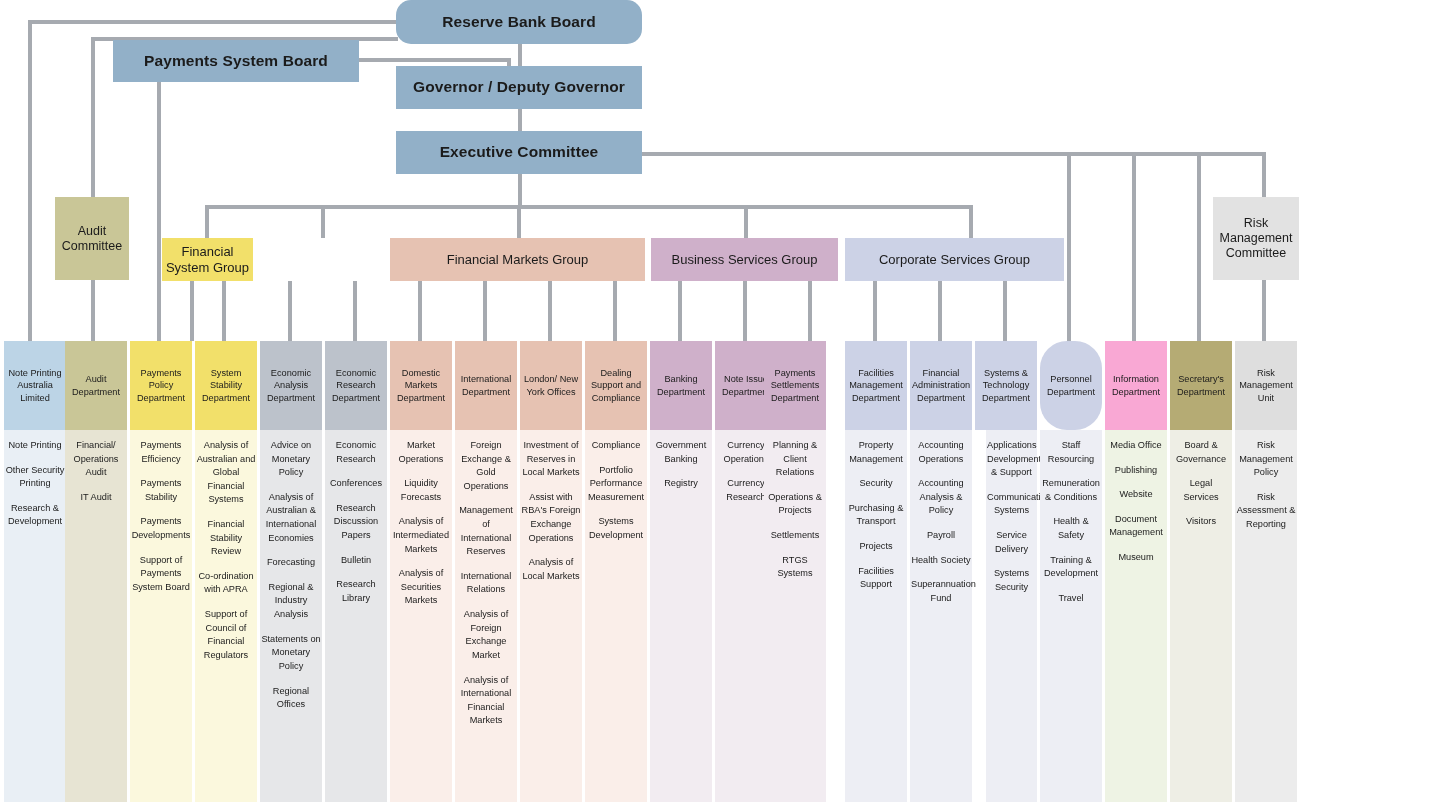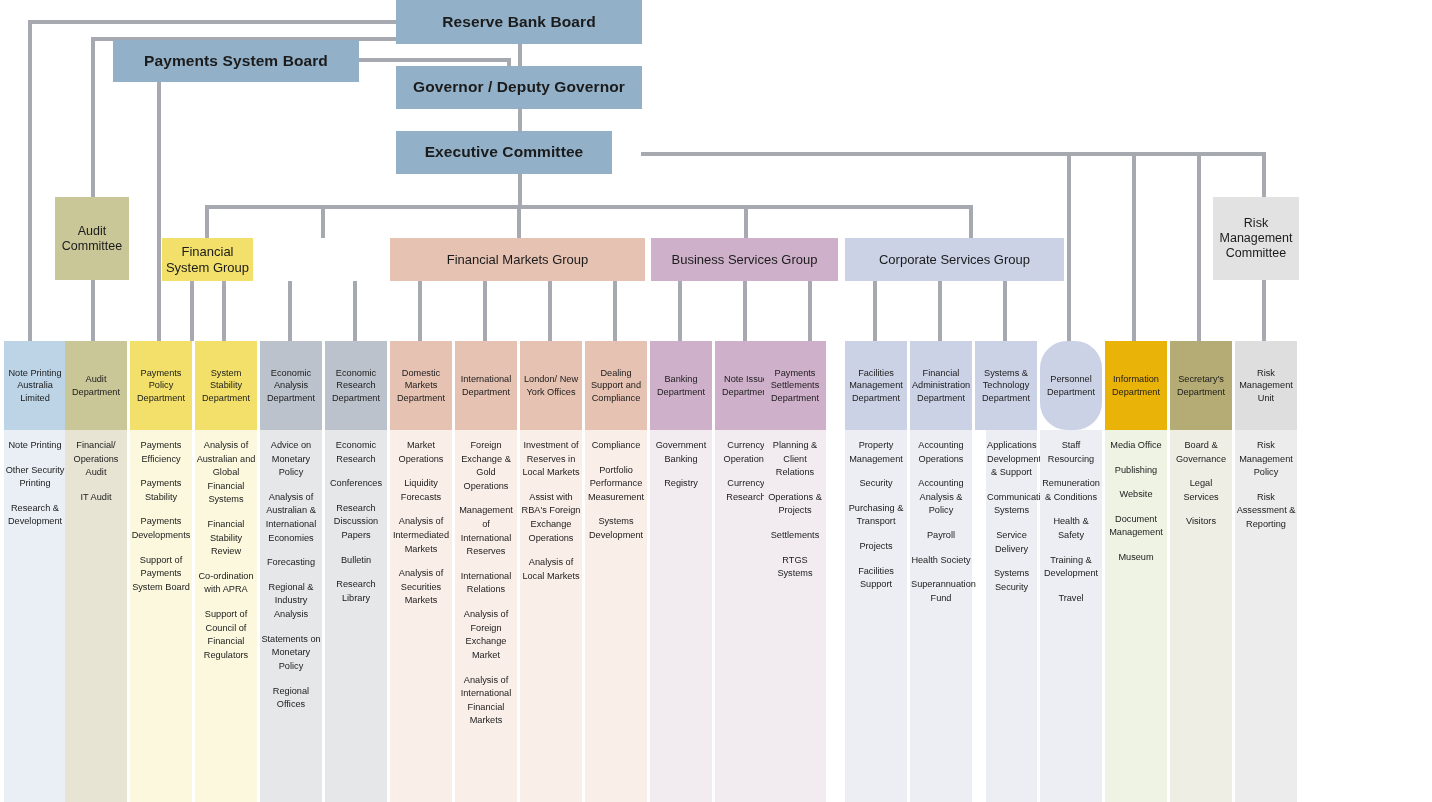--- a/index.html
+++ b/index.html
@@ -133,33 +133,33 @@
 
     <div class="line line-v" style="left:678px; top:281px; height:60px;"></div>
     <div class="line line-v" style="left:743px; top:281px; height:60px;"></div>
     <div class="line line-v" style="left:808px; top:281px; height:60px;"></div>
 
     <div class="line line-v" style="left:873px; top:281px; height:60px;"></div>
     <div class="line line-v" style="left:938px; top:281px; height:60px;"></div>
     <div class="line line-v" style="left:1003px; top:281px; height:60px;"></div>
   </div>
 
-  <div class="node node-top" style="left:396px; top:0px; width:246px; height:44px;">
+  <div class="node node-top" style="left:396px; top:0px; width:246px; height:44px;border-radius:15px;">
     <span>Reserve Bank Board</span>
   </div>
 
   <div class="node node-top" style="left:113px; top:40px; width:246px; height:42px;">
     <span>Payments System Board</span>
   </div>
 
   <div class="node node-top" style="left:396px; top:66px; width:246px; height:43px;">
     <span>Governor / Deputy Governor</span>
   </div>
 
-  <div class="node node-top" style="left:396px; top:131px; width:216px; height:43px;">
+  <div class="node node-top" style="left:396px; top:131px; width:246px; height:43px;">
     <span>Executive Committee</span>
   </div>
 
   <div class="node node-cmte" style="left:55px; top:197px; width:74px; height:83px; background:#c9c697;">
     <span>Audit Committee</span>
   </div>
 
   <div class="node node-cmte" style="left:1213px; top:197px; width:86px; height:83px; background:#e2e2e2;">
     <span>Risk Management Committee</span>
   </div>
@@ -361,21 +361,21 @@
         </div>
         <div class="dept-body" style="background: rgb(237, 238, 244);">
           <div class="dept-item">Staff Resourcing</div>
           <div class="dept-item">Remuneration &amp; Conditions</div>
           <div class="dept-item">Health &amp; Safety</div>
           <div class="dept-item">Training &amp; Development</div>
           <div class="dept-item">Travel</div>
         </div>
       </div>
       <div class="dept-col" style="left: 1105px;">
-        <div class="dept-head" style="background: #eab308; align-items: center;">
+        <div class="dept-head" style="background: #f9a8d4; align-items: center;">
           <span>Information Department</span>
         </div>
         <div class="dept-body" style="background: rgb(238, 243, 228);">
           <div class="dept-item">Media Office</div>
           <div class="dept-item">Publishing</div>
           <div class="dept-item">Website</div>
           <div class="dept-item">Document Management</div>
           <div class="dept-item">Museum</div>
         </div>
       </div>

